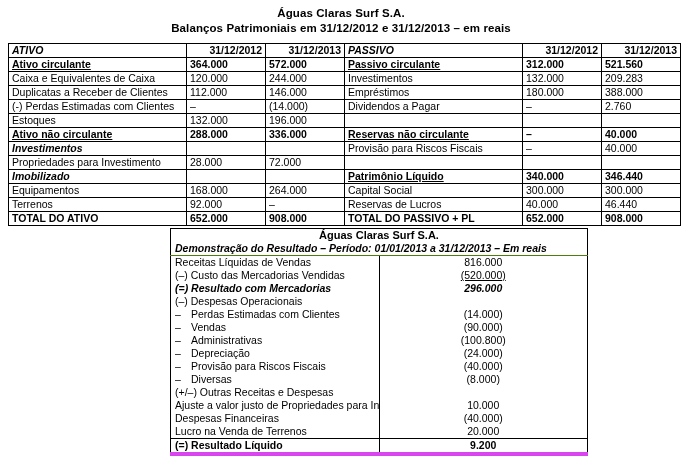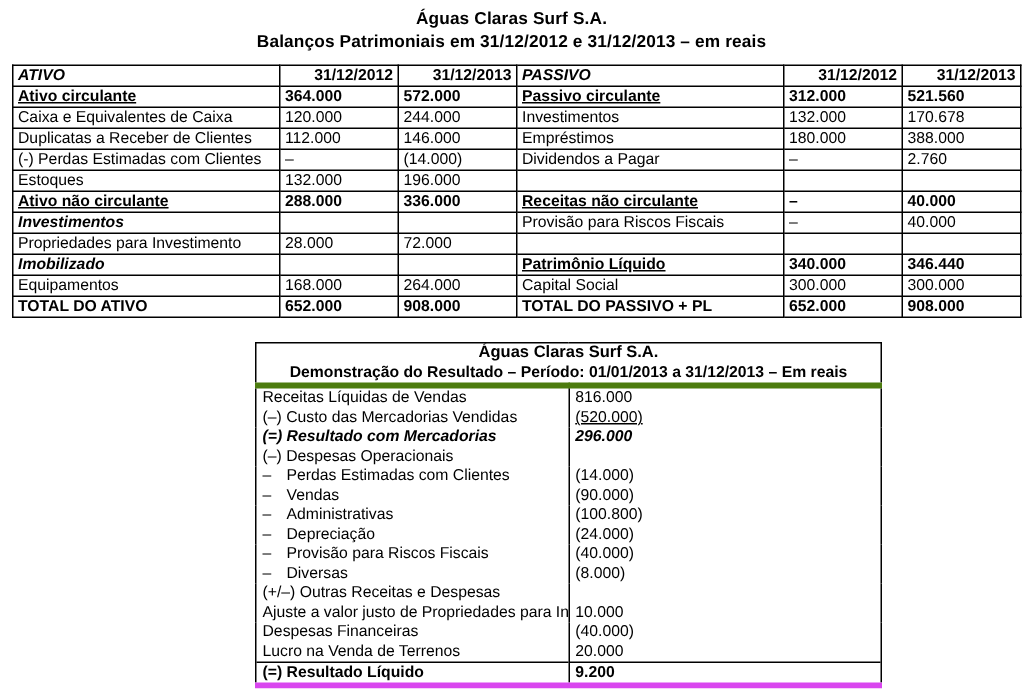--- a/index.html
+++ b/index.html
@@ -93,34 +93,34 @@
     white-space: nowrap;
     overflow: hidden;
   }
   table.dre tr.dre-title td {
     border-top: 1px solid #000000;
     text-align: center;
     font-weight: bold;
     font-size: 11px;
   }
   table.dre tr.dre-sub td {
-    text-align: center;
     font-weight: bold;
     font-size: 10.5px;
-    border-bottom: 4px solid #4d7c0f;
+    border-bottom: 1px solid #4d7c0f;
+    font-style: italic;
   }
   table.dre tr.dre-last td {
     border-top: 1px solid #000000;
     border-bottom: 4px solid #d946ef;
     font-weight: bold;
   }
   td.dre-label { }
   td.dre-val {
     width: 86px;
-    text-align: left;
+    text-align: center;
   }
   .ind0 { padding-left: 4px; }
   .ind1 { padding-left: 14px; }
   .ind3 { padding-left: 42px; }
   .dash-item { display: inline-block; width: 16px; }
   .bi { font-weight: bold; font-style: italic; }
   .u-val {
     text-decoration: underline;
   }
 </style>
@@ -158,21 +158,21 @@
           <td class="underline-txt">Passivo circulante</td>
           <td class="num bold">312.000</td>
           <td class="num bold">521.560</td>
         </tr>
         <tr>
           <td>Caixa e Equivalentes de Caixa</td>
           <td class="num">120.000</td>
           <td class="num">244.000</td>
           <td>Investimentos</td>
           <td class="num">132.000</td>
-          <td class="num">170.678</td>
+          <td class="num">209.283</td>
         </tr>
         <tr>
           <td>Duplicatas a Receber de Clientes</td>
           <td class="num">112.000</td>
           <td class="num">146.000</td>
           <td>Empréstimos</td>
           <td class="num">180.000</td>
           <td class="num">388.000</td>
         </tr>
         <tr>
@@ -188,21 +188,21 @@
           <td class="num">132.000</td>
           <td class="num">196.000</td>
           <td></td>
           <td class="num"></td>
           <td class="num"></td>
         </tr>
         <tr>
           <td class="underline-txt">Ativo não circulante</td>
           <td class="num bold">288.000</td>
           <td class="num bold">336.000</td>
-          <td class="underline-txt">Receitas não circulante</td>
+          <td class="underline-txt">Reservas não circulante</td>
           <td class="num bold">–</td>
           <td class="num bold">40.000</td>
         </tr>
         <tr>
           <td class="ital bold">Investimentos</td>
           <td class="num"></td>
           <td class="num"></td>
           <td>Provisão para Riscos Fiscais</td>
           <td class="num">–</td>
           <td class="num">40.000</td>
@@ -223,20 +223,28 @@
           <td class="num bold">340.000</td>
           <td class="num bold">346.440</td>
         </tr>
         <tr>
           <td>Equipamentos</td>
           <td class="num">168.000</td>
           <td class="num">264.000</td>
           <td>Capital Social</td>
           <td class="num">300.000</td>
           <td class="num">300.000</td>
+        </tr>
+        <tr>
+          <td>Terrenos</td>
+          <td class="num">92.000</td>
+          <td class="num">–</td>
+          <td>Reservas de Lucros</td>
+          <td class="num">40.000</td>
+          <td class="num">46.440</td>
         </tr>
         <tr class="total-row">
           <td class="">TOTAL DO ATIVO</td>
           <td class="num">652.000</td>
           <td class="num">908.000</td>
           <td class="">TOTAL DO PASSIVO + PL</td>
           <td class="num">652.000</td>
           <td class="num">908.000</td>
         </tr>
       </tbody>

